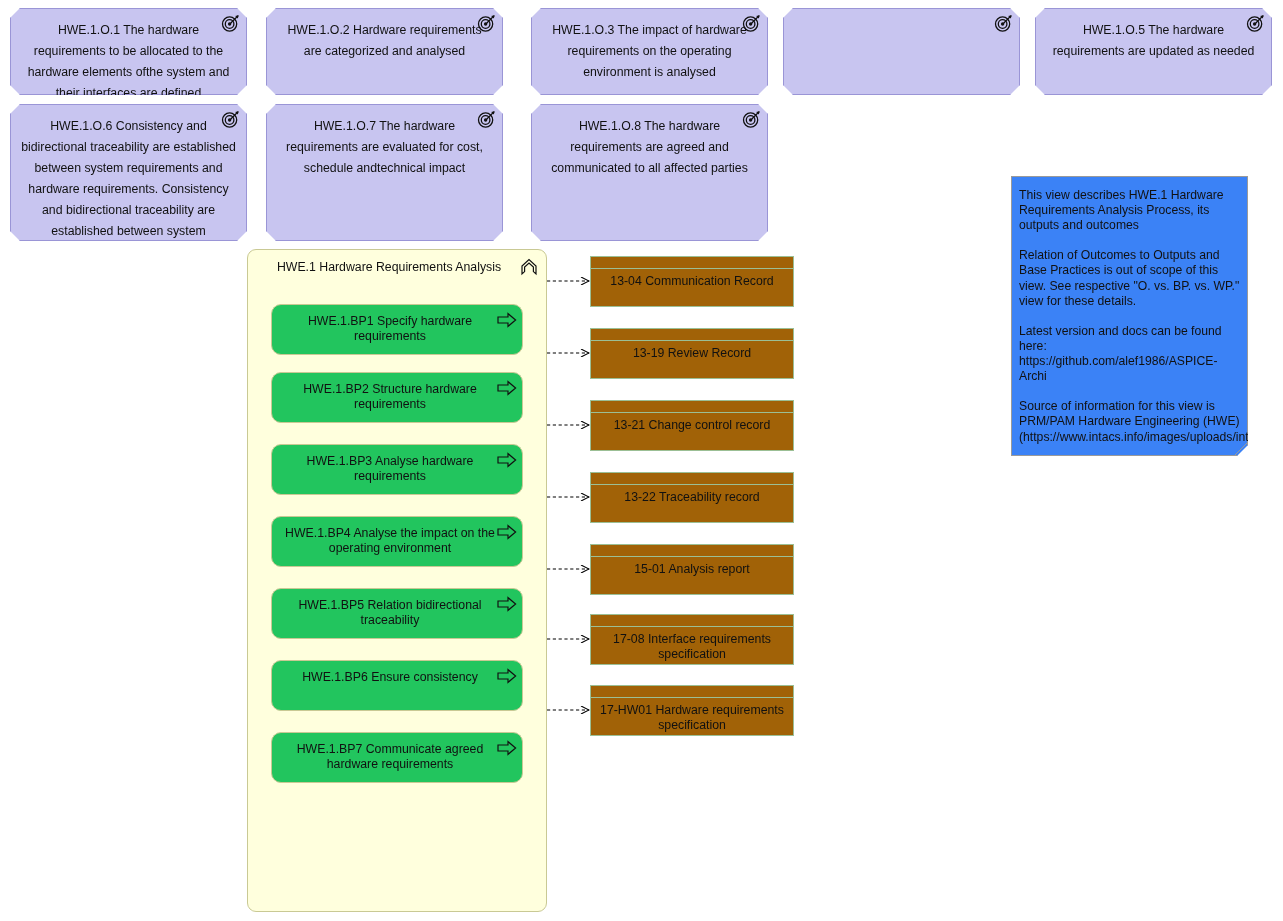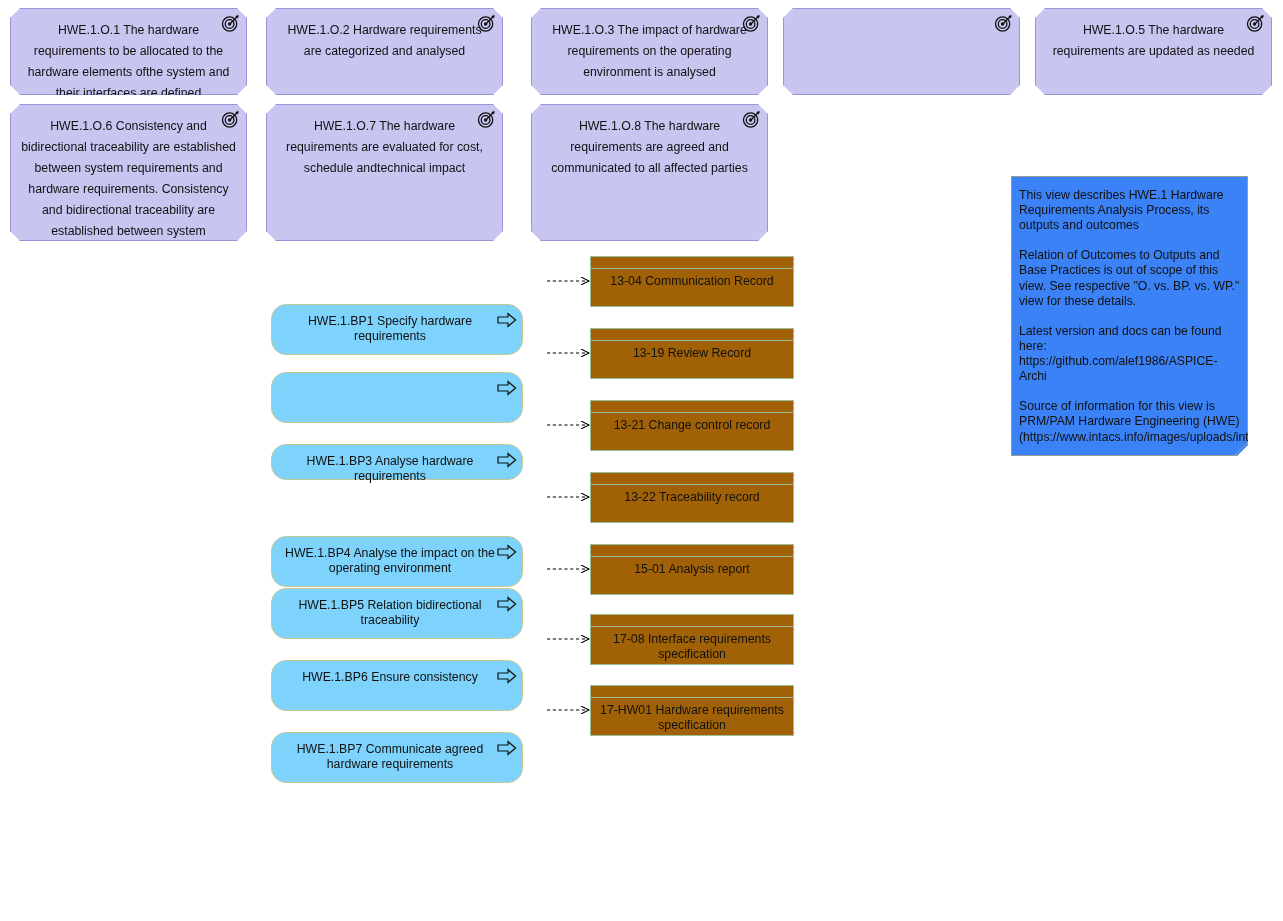--- a/index.html
+++ b/index.html
@@ -75,23 +75,23 @@
     position: absolute;
     right: 7px;
     top: 7px;
     width: 20px;
     height: 20px;
   }
 
   
   .bp {
     position: absolute;
-    background: #7dd3fc;
+    background: #22c55e;
     border: 1px solid #c9c994;
-    border-radius: 15px;
+    border-radius: 10px;
     box-sizing: border-box;
   }
   .bp .bp-label {
     position: absolute;
     left: 12px;
     right: 26px;
     top: 9px;
     text-align: center;
     font-size: 12.3px;
     line-height: 15.3px;
@@ -266,40 +266,49 @@
             <circle cx="8.6" cy="10" r="7.1" fill="none" stroke="#111" stroke-width="1.3"></circle>
             <circle cx="8.6" cy="10" r="4.3" fill="none" stroke="#111" stroke-width="1.3"></circle>
             <circle cx="8.6" cy="10" r="1.7" fill="#111"></circle>
             <path d="M9.6,9.2 L17.2,1.6" stroke="#111" stroke-width="1.3" fill="none"></path>
             <path d="M17.6,1.2 L14.1,2.0 L16.8,4.6 Z" fill="#111"></path>
           </svg></span>
         <div class="oc-label">HWE.1.O.8 The hardware requirements are agreed and communicated to all affected parties</div>
       </div>
     </div>
 
+  <div class="process-container" id="process-container" style="left: 247px; top: 249px; width: 300px; height: 663px;">
+    <div class="pc-title">HWE.1 Hardware Requirements Analysis</div>
+    <span class="chevron-icon">
+      <svg viewBox="0 0 20 20" width="20" height="20">
+        <path d="M3,17 L3,9 L10,2.5 L17,9 L17,17 L14.4,14.6 L14.4,10.1 L10,6 L5.6,10.1 L5.6,14.6 Z" fill="none" stroke="#111111" stroke-width="1.2" stroke-linejoin="miter"></path>
+      </svg>
+    </span>
+  </div>
 
   <div id="bp-layer">
       <div class="bp" style="left: 271px; top: 304px; width: 252px; height: 51px;">
         <span class="arrow-icon"><svg viewBox="0 0 20 16" width="20" height="16">
             <path d="M1,5 L11,5 L11,1.6 L18.6,8 L11,14.4 L11,11 L1,11 Z" fill="none" stroke="#111" stroke-width="1.2" stroke-linejoin="miter"></path>
           </svg></span>
         <div class="bp-label">HWE.1.BP1 Specify hardware requirements</div>
       </div>
       <div class="bp" style="left: 271px; top: 372px; width: 252px; height: 51px;">
         <span class="arrow-icon"><svg viewBox="0 0 20 16" width="20" height="16">
             <path d="M1,5 L11,5 L11,1.6 L18.6,8 L11,14.4 L11,11 L1,11 Z" fill="none" stroke="#111" stroke-width="1.2" stroke-linejoin="miter"></path>
           </svg></span>
-      </div>
-      <div class="bp" style="left: 271px; top: 444px; width: 252px; height: 36px; padding-left: 45px;">
+        <div class="bp-label">HWE.1.BP2 Structure hardware requirements</div>
+      </div>
+      <div class="bp" style="left: 271px; top: 444px; width: 252px; height: 51px; padding-left: 45px;">
         <span class="arrow-icon"><svg viewBox="0 0 20 16" width="20" height="16">
             <path d="M1,5 L11,5 L11,1.6 L18.6,8 L11,14.4 L11,11 L1,11 Z" fill="none" stroke="#111" stroke-width="1.2" stroke-linejoin="miter"></path>
           </svg></span>
         <div class="bp-label">HWE.1.BP3 Analyse hardware requirements</div>
       </div>
-      <div class="bp" style="left: 271px; top: 516px; width: 252px; height: 51px; margin-top: 20px;">
+      <div class="bp" style="left: 271px; top: 516px; width: 252px; height: 51px;">
         <span class="arrow-icon"><svg viewBox="0 0 20 16" width="20" height="16">
             <path d="M1,5 L11,5 L11,1.6 L18.6,8 L11,14.4 L11,11 L1,11 Z" fill="none" stroke="#111" stroke-width="1.2" stroke-linejoin="miter"></path>
           </svg></span>
         <div class="bp-label">HWE.1.BP4 Analyse the impact on the operating environment</div>
       </div>
       <div class="bp" style="left: 271px; top: 588px; width: 252px; height: 51px;">
         <span class="arrow-icon"><svg viewBox="0 0 20 16" width="20" height="16">
             <path d="M1,5 L11,5 L11,1.6 L18.6,8 L11,14.4 L11,11 L1,11 Z" fill="none" stroke="#111" stroke-width="1.2" stroke-linejoin="miter"></path>
           </svg></span>
         <div class="bp-label">HWE.1.BP5 Relation bidirectional traceability</div>

